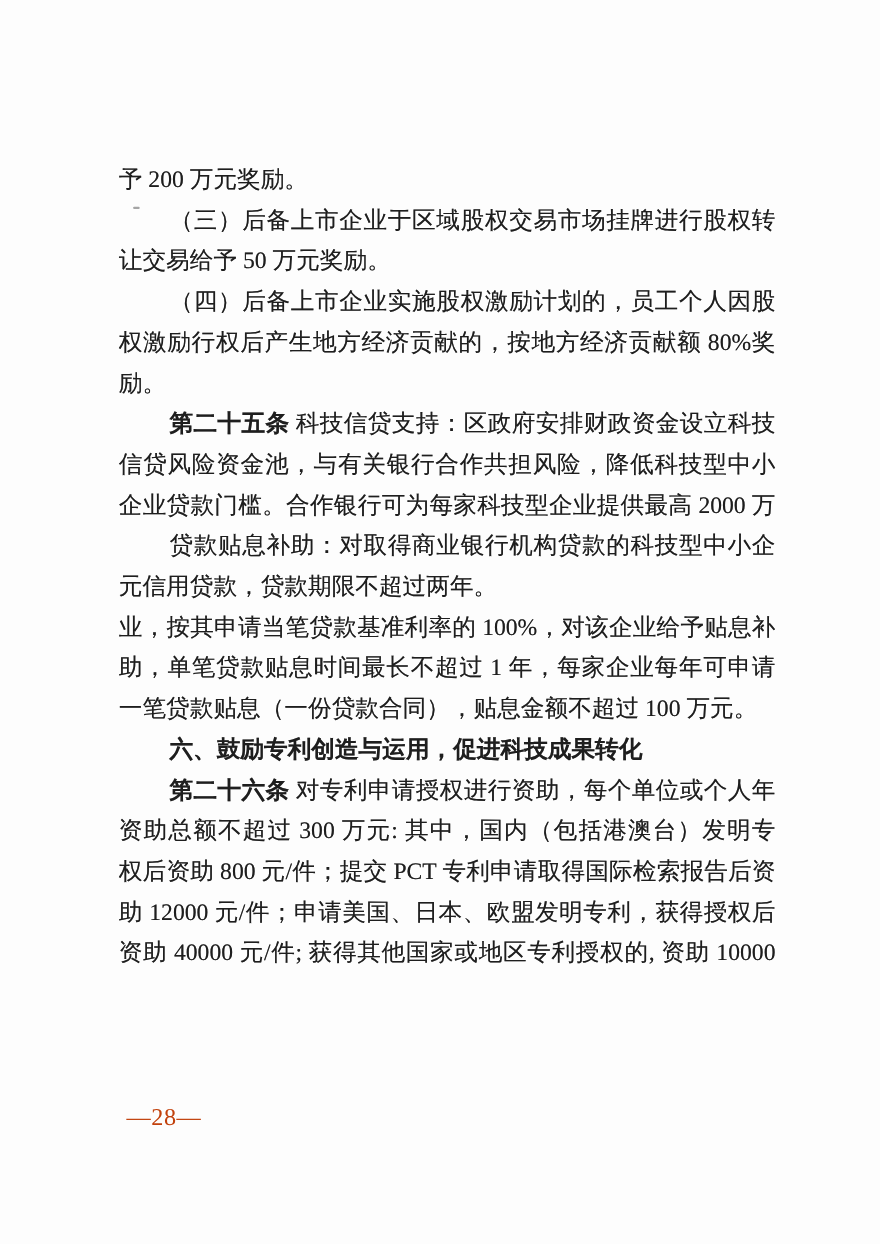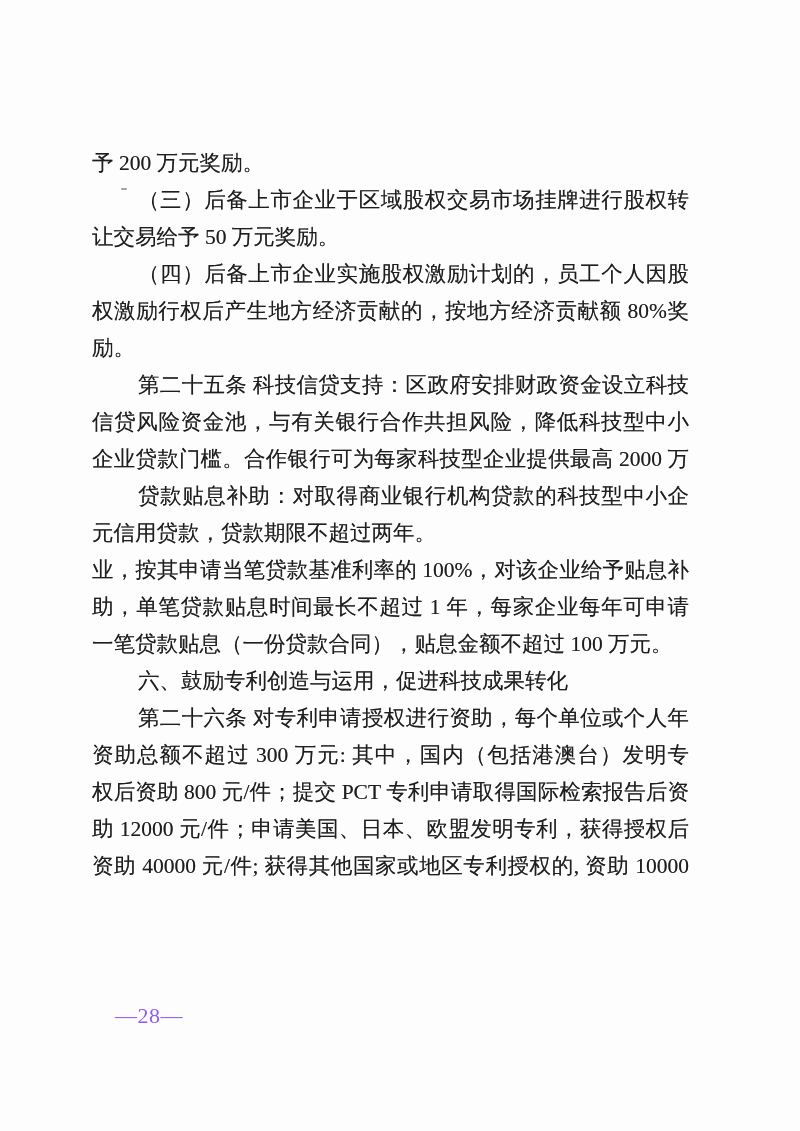--- a/index.html
+++ b/index.html
@@ -7,47 +7,47 @@
   .page{
     position:relative;
     width:800px;height:1131px;
     background:#fdfdfd;
     font-family:"Liberation Serif","DejaVu Serif",serif;
     color:#1e1e1e;
     overflow:hidden;
   }
   .text-block{
     position:absolute;
-    left:92px;top:145px;width:597px;
+    left:108px;top:145px;width:597px;
     text-shadow:0 0 0.6px rgba(25,25,25,0.55);
   }
   .line{
     height:37px;
     line-height:37px;
     font-size:21.5px;
     text-align:justify;
     text-align-last:justify;
     overflow:hidden;
   }
   .line.end{
     text-align-last:left;
   }
   .line.indent{
     padding-left:46px;
   }
   .hei{
     font-family:"Liberation Sans","DejaVu Sans",sans-serif;
-    font-weight:400;
+    font-weight:700;
   }
   .footer{
     position:absolute;
     left:115px;top:1002px;
     font-size:22px;
     line-height:28px;
-    color:#8b5cf6;
+    color:#c2410c;
     letter-spacing:0.5px;
   }
   .speck{
     position:absolute;
     left:121px;top:188px;
     width:6px;height:2px;
     background:#8f8f8f;
     border-radius:1px;
     opacity:0.8;
   }

